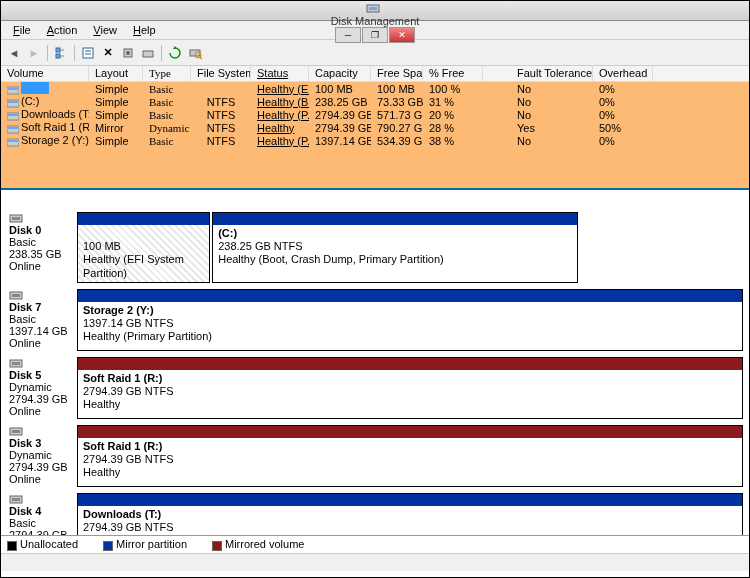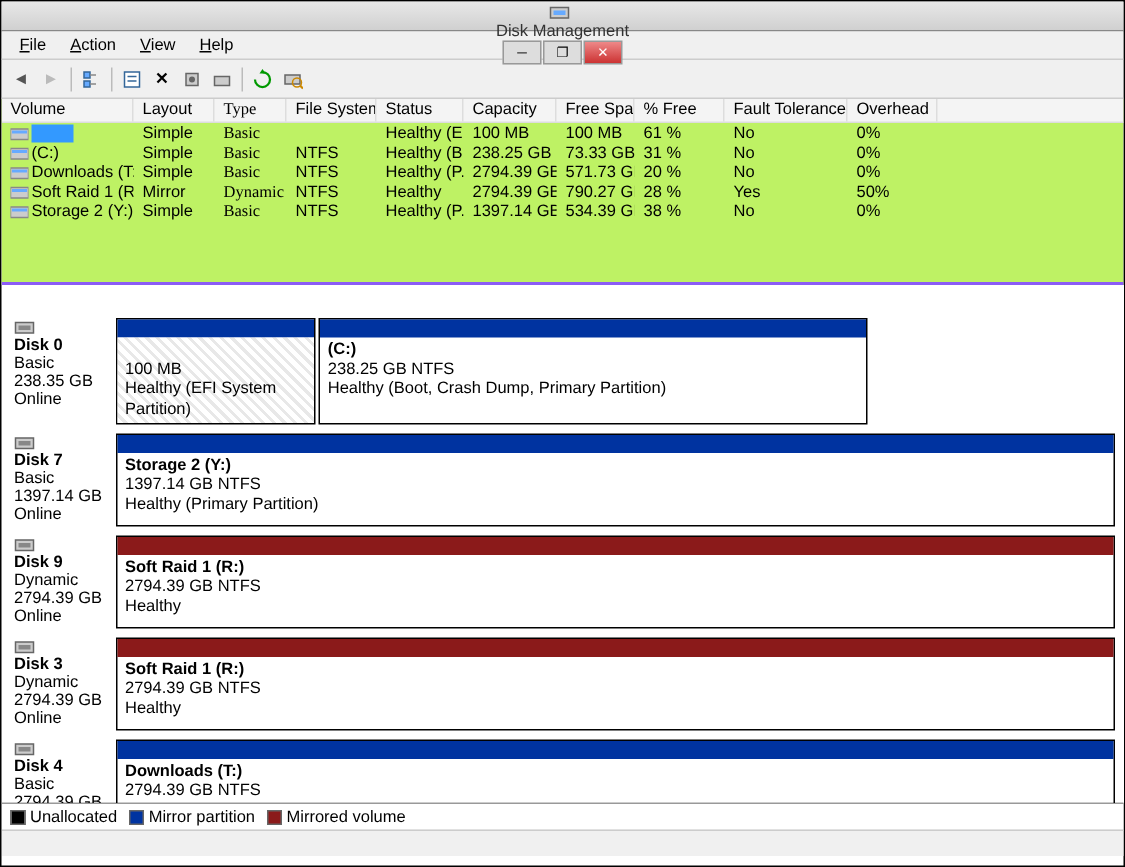--- a/index.html
+++ b/index.html
@@ -9,42 +9,42 @@
 .title-text { flex: 1; color: #333; }
 .win-buttons { display: flex; gap: 1px; }
 .win-btn { width: 26px; height: 16px; background: #ddd; border: 1px solid #999; display: flex; align-items: center; justify-content: center; font-size: 9px; }
 .win-close { background: linear-gradient(to bottom, #e88, #c33); color: #fff; }
 .menubar { height: 19px; background: #f0f0f0; display: flex; align-items: center; padding: 0 4px; border-bottom: 1px solid #ccc; }
 .menu-item { padding: 16px 8px; cursor: default; }
 .menu-item u { text-decoration: underline; }
 .toolbar { height: 26px; background: #f0f0f0; display: flex; align-items: center; padding: 0 4px; gap: 2px; border-bottom: 1px solid #ccc; }
 .tool-btn { width: 18px; height: 18px; display: flex; align-items: center; justify-content: center; color: #555; }
 .tool-sep { width: 1px; height: 16px; background: #bbb; margin: 0 2px; }
-.volume-pane { height: 124px; background: #bef264; overflow: auto; border-bottom: 2px solid #8b5cf6; }
+.volume-pane { height: 124px; background: #fdba74; overflow: auto; border-bottom: 2px solid #0369a1; }
 .vol-header { display: flex; background: #f4f4f4; border-bottom: 1px solid #ddd; height: 16px; position: sticky; top: 0; }
 .vol-col { padding: 1px 6px; border-right: 1px solid #ddd; white-space: nowrap; overflow: hidden; }
-.c-vol { width: 88px; } .c-lay { width: 54px; } .c-typ { width: 48px; font-family: Liberation Serif, serif; } .c-fs { width: 60px; }
-.c-sta { width: 58px; } .c-cap { width: 62px; } .c-free { width: 52px; } .c-pct { width: 60px; }
-.c-ft { width: 82px; } .c-oh { width: 60px; }
+.c-vol { width: 88px; } .c-lay { width: 54px; } .c-typ { width: 48px; font-family: Liberation Serif, serif; } .c-fs { width: 60px; text-align: center; }
+.c-sta { width: 58px; text-decoration: underline; } .c-cap { width: 62px; } .c-free { width: 52px; } .c-pct { width: 60px; }
+.c-ft { width: 82px; margin-left: 28px; } .c-oh { width: 60px; }
 .vol-row { display: flex; height: 13px; align-items: center; }
 .vol-row .vol-col { border-right: none; }
 .vol-icon { width: 12px; height: 10px; display: inline-block; vertical-align: middle; margin-right: 2px; }
 .sel { background: #3399ff; color: #fff; display:inline-block; padding:0 2px;}
 .graphical-pane { height: 345px; overflow-y: auto; padding: 20px 6px; background: #fff; }
 .disk-row { display: flex; margin-bottom: 4px; min-height: 62px; }
 .disk-label { width: 70px; padding: 2px 2px; }
 .disk-label b { font-weight: bold; }
 .disk-parts { flex: 1; display: flex; gap: 2px; padding-top: 2px; }
 .part { border: 1px solid #000; display: flex; flex-direction: column; }
 .part-top { height: 12px; }
 .part-body { flex: 1; padding: 2px 5px; line-height: 1.2; }
 .blue-top { background: #0033a0; }
 .red-top { background: #8b1a1a; }
 .hatched { background: repeating-linear-gradient(45deg,#fff,#fff 3px,#e8e8e8 3px,#e8e8e8 5px); }
-.legend { height: 18px; border-top: 1px solid #999; padding: 2px 6px; display: flex; align-items: center; gap: 8px; background: #fff;}
+.legend { height: 18px; border-top: 1px solid #999; padding: 2px 6px; display: flex; align-items: center; gap: 25px; background: #fff;}
 .legend-sw { width: 10px; height: 10px; display: inline-block; margin-right: 3px; border: 1px solid #666; vertical-align: middle;}
 .statusbar { height: 18px; background: #f0f0f0; border-top: 1px solid #ccc; }
 svg { display: block; }
 </style>
 </head>
 <body>
 
 <div class="titlebar">
   <span class="app-icon">
     <svg width="14" height="14">
@@ -133,21 +133,21 @@
         <div class="vol-col c-vol"><span class="vol-icon"><svg width="12" height="10">
               <rect x="0" y="2" width="12" height="7" fill="#ccc" stroke="#888"></rect>
               <rect x="1" y="3" width="10" height="2" fill="#6af"></rect>
             </svg></span><span class="sel">&nbsp;&nbsp;&nbsp;&nbsp;&nbsp;&nbsp;&nbsp;&nbsp;</span></div>
         <div class="vol-col c-lay">Simple</div>
         <div class="vol-col c-typ">Basic</div>
         <div class="vol-col c-fs"></div>
         <div class="vol-col c-sta">Healthy (E...</div>
         <div class="vol-col c-cap">100 MB</div>
         <div class="vol-col c-free">100 MB</div>
-        <div class="vol-col c-pct">61 %</div>
+        <div class="vol-col c-pct">100 %</div>
         <div class="vol-col c-ft">No</div>
         <div class="vol-col c-oh">0%</div>
       </div>
       <div class="vol-row">
         <div class="vol-col c-vol"><span class="vol-icon"><svg width="12" height="10">
               <rect x="0" y="2" width="12" height="7" fill="#ccc" stroke="#888"></rect>
               <rect x="1" y="3" width="10" height="2" fill="#6af"></rect>
             </svg></span>(C:)</div>
         <div class="vol-col c-lay">Simple</div>
         <div class="vol-col c-typ">Basic</div>
@@ -234,21 +234,21 @@
           <div class="part" style="flex: 1 1 0%;">
             <div class="part-top blue-top"></div>
             <div class="part-body"><b>Storage 2  (Y:)</b><br>1397.14 GB NTFS<br>Healthy (Primary Partition)</div>
           </div>
         </div>
       </div>
       <div class="disk-row">
         <div class="disk-label"><svg width="14" height="12">
             <rect x="1" y="3" width="12" height="7" fill="#ccc" stroke="#666"></rect>
             <rect x="3" y="5" width="8" height="3" fill="#888"></rect>
-          </svg><b>Disk 9</b><br>Dynamic<br>2794.39 GB<br>Online</div>
+          </svg><b>Disk 5</b><br>Dynamic<br>2794.39 GB<br>Online</div>
         <div class="disk-parts">
           <div class="part" style="flex: 1 1 0%;">
             <div class="part-top red-top"></div>
             <div class="part-body"><b>Soft Raid 1  (R:)</b><br>2794.39 GB NTFS<br>Healthy</div>
           </div>
         </div>
       </div>
       <div class="disk-row">
         <div class="disk-label"><svg width="14" height="12">
             <rect x="1" y="3" width="12" height="7" fill="#ccc" stroke="#666"></rect>

